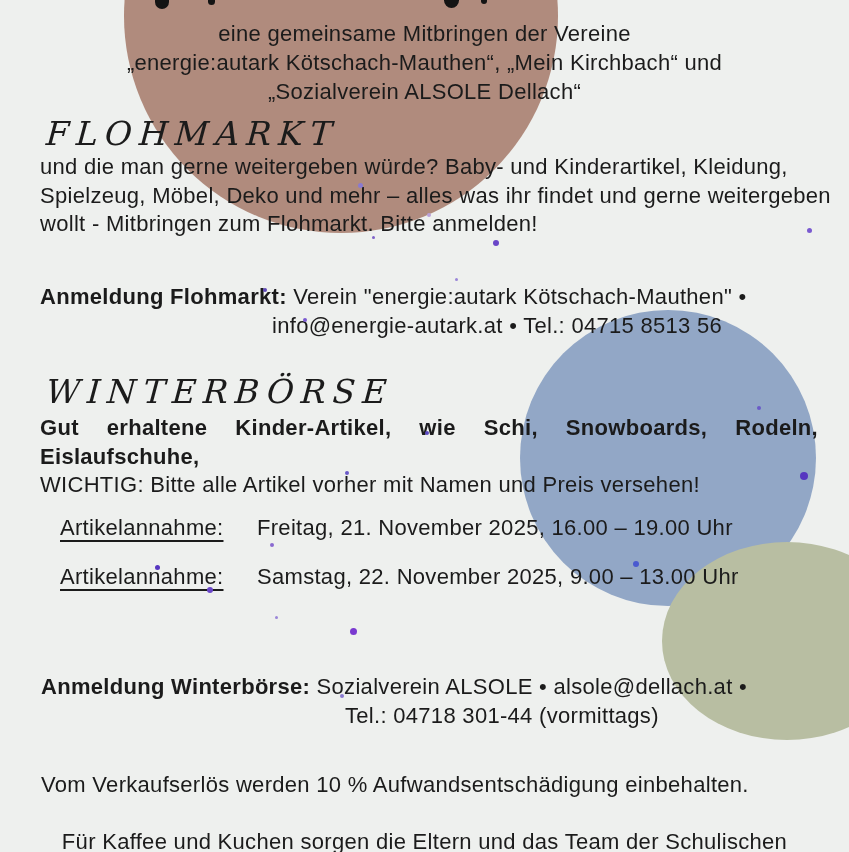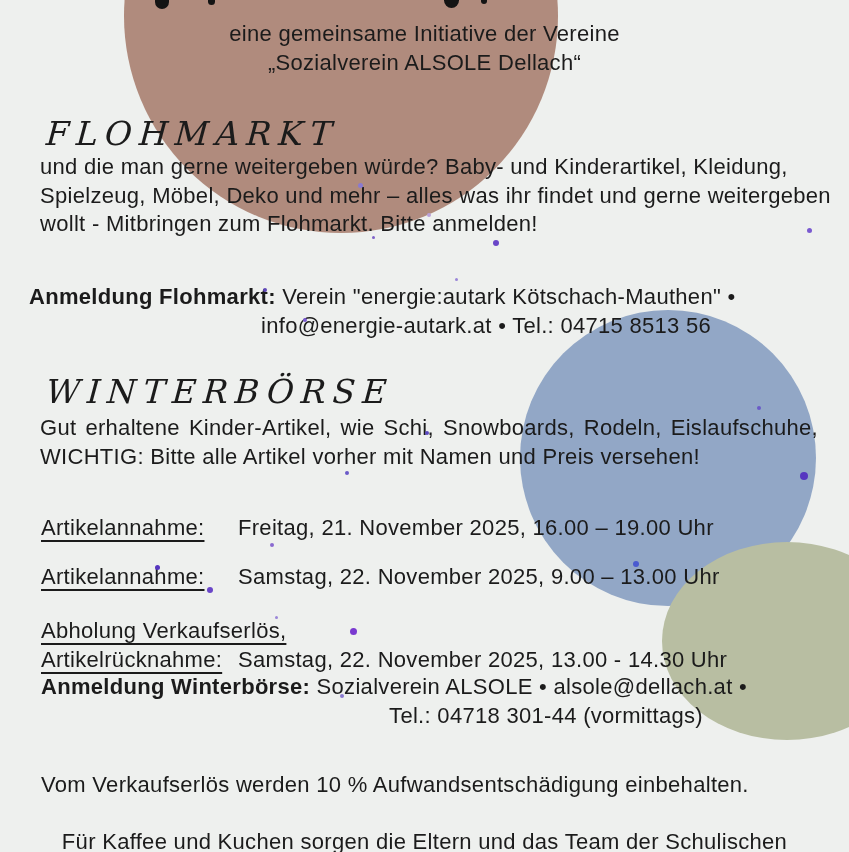--- a/index.html
+++ b/index.html
@@ -16,28 +16,28 @@
   .rem2{left:208px;top:0;width:7px;height:5px;border-radius:0 0 4px 4px;}
   .rem3{left:444px;top:0;width:15px;height:8px;border-radius:0 0 8px 8px;}
   .rem4{left:481px;top:0;width:6px;height:4px;border-radius:0 0 3px 3px;}
   .speckle{position:absolute;border-radius:50%;z-index:5;}
   
   .content{position:absolute;inset:0;z-index:3;}
   .abs{position:absolute;}
   .body-txt{font-size:22px;letter-spacing:0.3px;line-height:28.5px;white-space:nowrap;}
   .wrap{white-space:normal;}
   .just{white-space:normal;width:778px;text-align:justify;}
-  .just .jl{text-align:justify;text-align-last:justify;}
+  .just .jl{text-align:justify;text-align-last:justify;font-weight:bold;}
   .just .jl-last{text-align:right;text-align-last:left;}
   .center{text-align:center;width:100%;}
   .script-title{font-family:"DejaVu Serif",serif;font-style:italic;font-weight:400;
                 font-size:33px;letter-spacing:7px;transform:skewX(-4deg);
                 transform-origin:left bottom;white-space:nowrap;}
   .sched-row{display:flex;}
-  .sched-label{display:inline-block;width:197px;flex:0 0 197px;}
+  .sched-label{display:inline-block;width:197px;flex:0 0 197px;margin-left:19px;}
   u{text-decoration:underline;text-underline-offset:5px;text-decoration-thickness:1.5px;}
   b{font-weight:bold;}
 </style>
 </head>
 <body>
 
 <div class="page">
 
   <div class="circle circle-top" style="background-color: rgb(176, 139, 125);"></div>
   <div class="circle circle-right" style="background-color: rgb(146, 167, 198);"></div>
@@ -66,33 +66,34 @@
       <div class="speckle" style="left: 207px; top: 587px; width: 6px; height: 6px; background: rgb(106, 70, 200);"></div>
       <div class="speckle" style="left: 633px; top: 561px; width: 6px; height: 6px; background: rgb(74, 90, 208);"></div>
       <div class="speckle" style="left: 350px; top: 628px; width: 7px; height: 7px; background: rgb(122, 58, 208);"></div>
       <div class="speckle" style="left: 275px; top: 616px; width: 3px; height: 3px; background: rgb(154, 134, 216);"></div>
       <div class="speckle" style="left: 340px; top: 694px; width: 4px; height: 4px; background: rgb(138, 122, 208);"></div>
     </div>
 
   <div class="content">
 
     <div class="abs body-txt center wrap" style="top:19px;line-height:29px;">
-      <div>eine gemeinsame Initiative der Vereine</div>
+      <div>eine gemeinsame Mitbringen der Vereine</div>
+      <div>„energie:autark Kötschach-Mauthen“, „Mein Kirchbach“ und</div>
       <div>„Sozialverein ALSOLE Dellach“</div>
     </div>
 
     <div class="abs script-title" style="left:45px;top:114px;">FLOHMARKT</div>
 
     <div class="abs body-txt" style="left:40px;top:153px;">
       <div>und die man gerne weitergeben würde? Baby- und Kinderartikel, Kleidung,</div>
       <div>Spielzeug, Möbel, Deko und mehr – alles was ihr findet und gerne weitergeben</div>
       <div>wollt - Mitbringen zum Flohmarkt. Bitte anmelden!</div>
     </div>
 
-    <div class="abs body-txt" style="left:29px;top:283px;line-height:28.5px;">
+    <div class="abs body-txt" style="left:40px;top:283px;line-height:28.5px;">
       <div>
         <b>Anmeldung Flohmarkt:</b>
         <span>Verein "energie:autark Kötschach-Mauthen" •</span>
       </div>
       <div style="margin-left:232px;">info@energie-autark.at • Tel.: 04715 8513 56</div>
     </div>
 
     <div class="abs script-title" style="left:45px;top:372px;">WINTERBÖRSE</div>
 
     <div class="abs body-txt just" style="left:40px;top:414px;">
@@ -103,34 +104,27 @@
     <div class="abs body-txt sched-row" style="left:41px;top:514px;">
       <span class="sched-label"><u>Artikelannahme:</u></span>
       <span>Freitag, 21. November 2025, 16.00 – 19.00 Uhr</span>
     </div>
 
     <div class="abs body-txt sched-row" style="left:41px;top:563px;">
       <span class="sched-label"><u>Artikelannahme:</u></span>
       <span>Samstag, 22. November 2025, 9.00 – 13.00 Uhr</span>
     </div>
 
-    <div class="abs body-txt" style="left:41px;top:617px;line-height:28.5px;">
-      <div><u>Abholung Verkaufserlös,</u></div>
-      <div class="sched-row">
-        <span class="sched-label"><u>Artikelrücknahme:</u></span>
-        <span>Samstag, 22. November 2025, 13.00 - 14.30 Uhr</span>
-      </div>
-    </div>
 
     <div class="abs body-txt" style="left:41px;top:673px;line-height:28.5px;">
       <div>
         <b>Anmeldung Winterbörse:</b>
         <span>Sozialverein ALSOLE • alsole@dellach.at •</span>
       </div>
-      <div style="margin-left:304px;text-align:center;">Tel.: 04718 301-44 (vormittags)</div>
+      <div style="margin-left:304px;">Tel.: 04718 301-44 (vormittags)</div>
     </div>
 
     <div class="abs body-txt" style="left:41px;top:771px;">Vom Verkaufserlös werden 10 % Aufwandsentschädigung einbehalten.</div>
 
     <div class="abs body-txt center" style="top:828px;">Für Kaffee und Kuchen sorgen die Eltern und das Team der Schulischen</div>
 
   </div>
 </div>
 
 </body></html>

